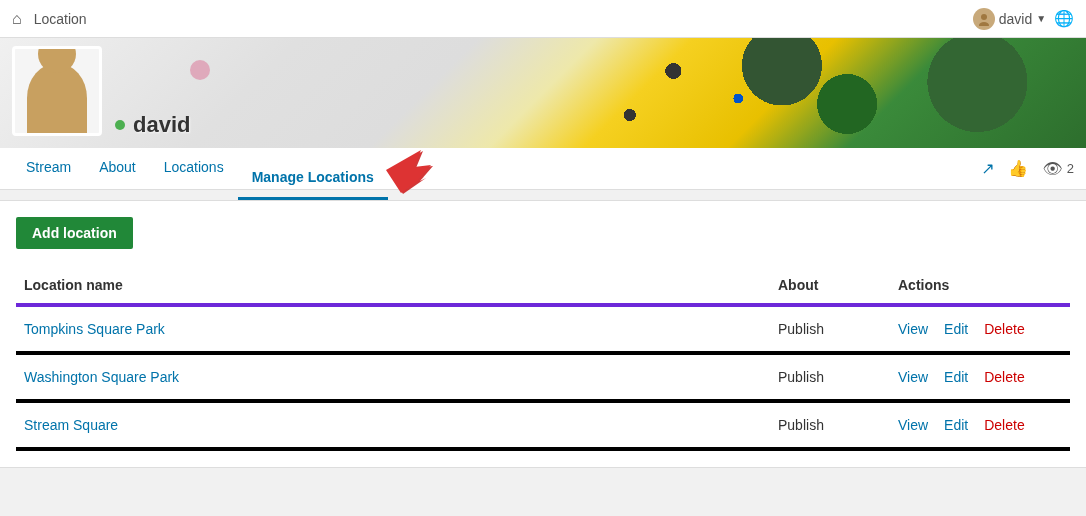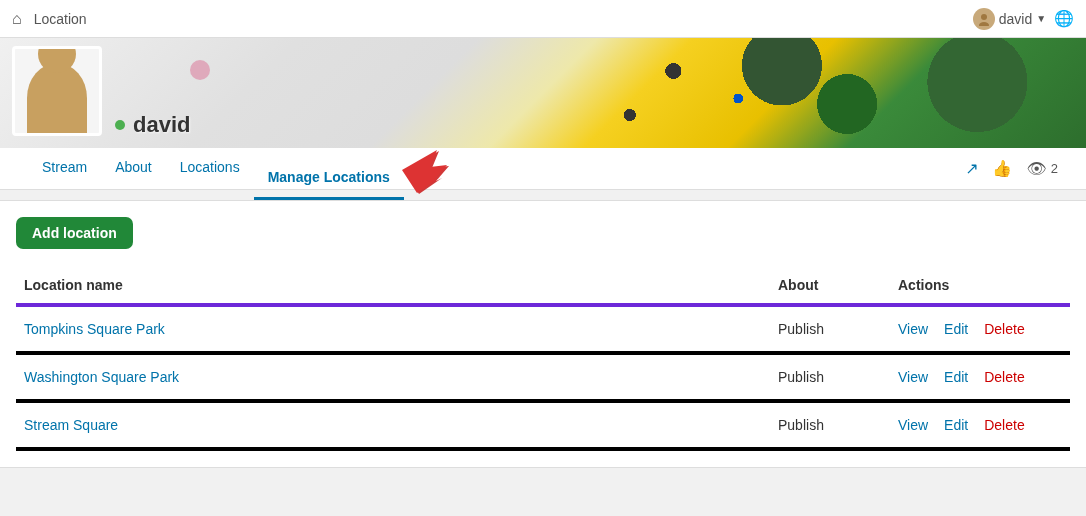--- a/index.html
+++ b/index.html
@@ -71,21 +71,21 @@
     }
     .online-dot { width: 10px; height: 10px; background: #4caf50; border-radius: 50%; }
     .profile-name { font-size: 22px; font-weight: 600; color: #333; text-shadow: 1px 1px 2px rgba(255,255,255,0.7); }
 
     
     .tab-bar {
       background: #fff;
       border-bottom: 1px solid #ddd;
       display: flex;
       align-items: center;
-      padding: 0 28px;
+      padding: 0 12px;
       height: 42px;
     }
     .tab-item {
       padding: 0 14px;
       height: 42px;
       display: flex; align-items: center;
       font-size: 14px;
       color: #0073aa;
       cursor: pointer;
       border-bottom: 3px solid transparent;
@@ -104,21 +104,21 @@
       border-top: 1px solid #ddd;
       border-bottom: 1px solid #ddd;
     }
 
     
     .add-location-btn {
       background: #218838;
       color: #fff;
       border: none;
       padding: 8px 16px;
-      border-radius: 7px;
+      border-radius: 2px;
       font-size: 14px;
       font-weight: 600;
       cursor: pointer;
       margin-bottom: 18px;
     }
 
     
     .locations-table {
       width: 100%;
       border-collapse: collapse;

